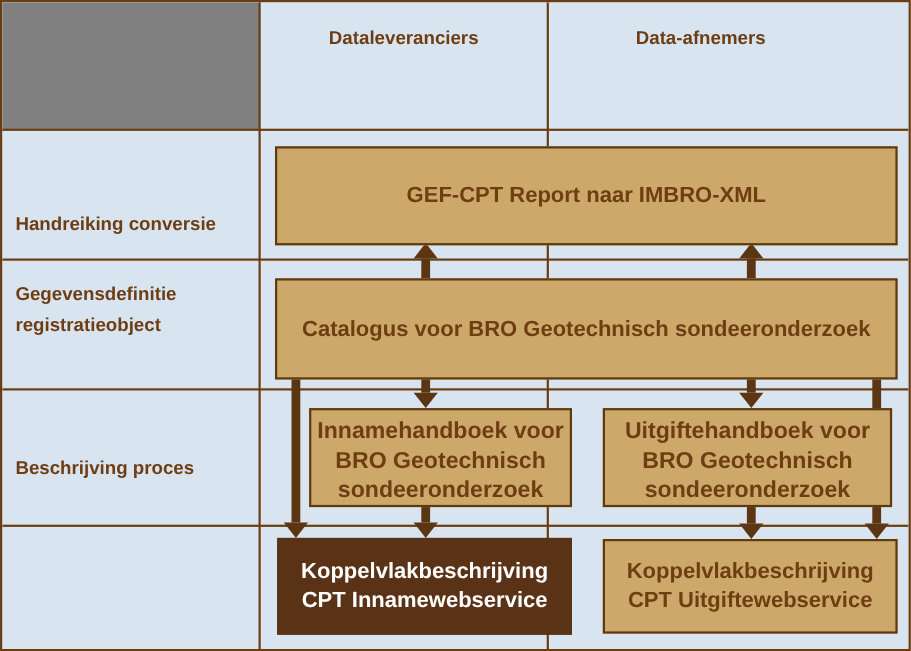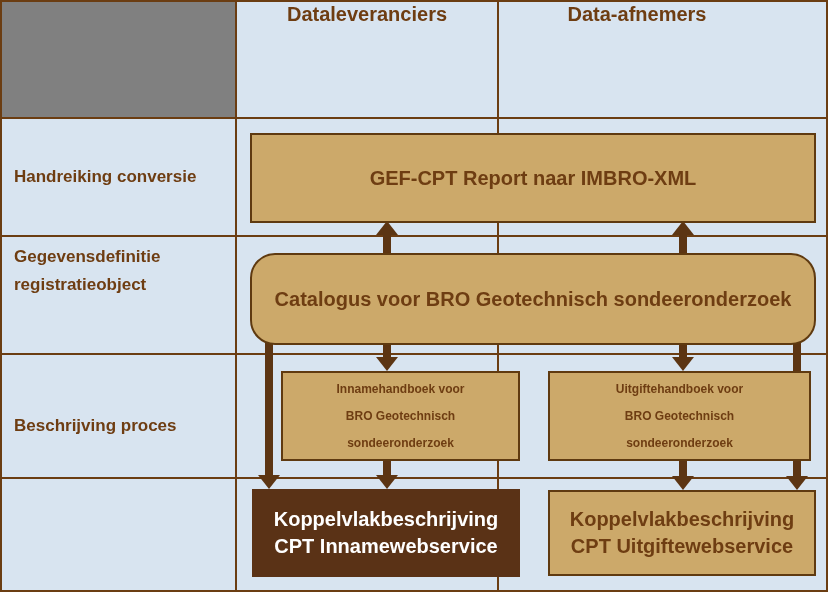--- a/index.html
+++ b/index.html
@@ -31,39 +31,39 @@
   }
   .gridline { position:absolute; background:var(--grid); z-index:1; }
   .gridline.h { left:0; width:100%; height:2px; }
   .gridline.v { top:0; height:100%; width:2px; }
   .corner-cell {
     position:absolute; left:0; top:0; width:234px; height:116px;
     background:var(--corner); z-index:0;
   }
   .col-header {
     position:absolute; top:0; height:115px;
-    box-sizing:border-box; padding-top:1px;
-    text-align:center; font-size:20px; z-index:2;
+    box-sizing:border-box; padding-top:23px;
+    text-align:center; font-size:17px; z-index:2;
   }
   .row-header {
     position:absolute; left:0; width:234px;
     box-sizing:border-box; padding-left:12px; padding-right:6px;
     display:flex; align-items:center;
     font-size:17px; line-height:28px; white-space:pre-line; z-index:2;
   }
   .box {
     position:absolute; box-sizing:border-box;
     background:var(--tan);
     border:2px solid var(--box_border);
     display:flex; align-items:center; justify-content:center;
     text-align:center; font-size:20px; line-height:27px;
     color:var(--text); z-index:3;
   }
   .box .label { white-space:pre-line; }
-  .box.small { font-size:12px; }
+  .box.small { font-size:21px;align-items:flex-end; }
   .box.dark {
     background:var(--dark); border-color:var(--dark);
     color:var(--text_light);
   }
   .arrow {
     position:absolute; width:22px;
     display:flex; flex-direction:column; align-items:center;
     z-index:2;
   }
   .arrow .shaft { width:8px; flex:1; background:var(--arrow); }
@@ -85,22 +85,22 @@
   <div class="col-header" style="left:234px; width:262px;">Dataleveranciers</div>
   <div class="col-header" style="left:496px; width:278px;">Data-afnemers</div>
 
   <div class="gridline h" style="top:115px;"></div>
   <div class="gridline h" style="top:233px;"></div>
   <div class="gridline h" style="top:351px;"></div>
   <div class="gridline h" style="top:475px;"></div>
   <div class="gridline v" style="left:233px;"></div>
   <div class="gridline v" style="left:495px;"></div>
 
-  <div class="row-header" style="top:101px; height:148px;">Handreiking conversie</div>
-  <div class="row-header" style="top:224px; height:90px;">Gegevensdefinitie
+  <div class="row-header" style="top:128px; height:148px;">Handreiking conversie</div>
+  <div class="row-header" style="top:235px; height:90px;">Gegevensdefinitie
 registratieobject</div>
   <div class="row-header" style="top:353px; height:142px;">Beschrijving proces</div>
 
   <div class="arrow up" style="left:374px; top:219px; height:32px;">
     <div class="head"></div>
     <div class="shaft"></div>
   </div>
   <div class="arrow up" style="left:670px; top:219px; height:32px;">
     <div class="head"></div>
     <div class="shaft"></div>
@@ -130,21 +130,21 @@
   </div>
   <div class="arrow down" style="left:670px; top:457px; height:31px;">
     <div class="shaft"></div>
     <div class="head"></div>
   </div>
 
   <div class="box" style="left:248px; top:131px; width:566px; height:90px;">
     <span class="label">GEF-CPT Report naar IMBRO-XML</span>
   </div>
 
-  <div class="box" style="left:248px; top:251px; width:566px; height:92px;border-radius:25px;">
+  <div class="box" style="left:248px; top:251px; width:566px; height:92px;">
     <span class="label">Catalogus voor BRO Geotechnisch sondeeronderzoek</span>
   </div>
 
   <div class="box small" style="left:279px; top:369px; width:239px; height:90px;">
     <span class="label">Innamehandboek voor
 BRO Geotechnisch
 sondeeronderzoek</span>
   </div>
 
   <div class="box small" style="left:546px; top:369px; width:263px; height:90px;">

